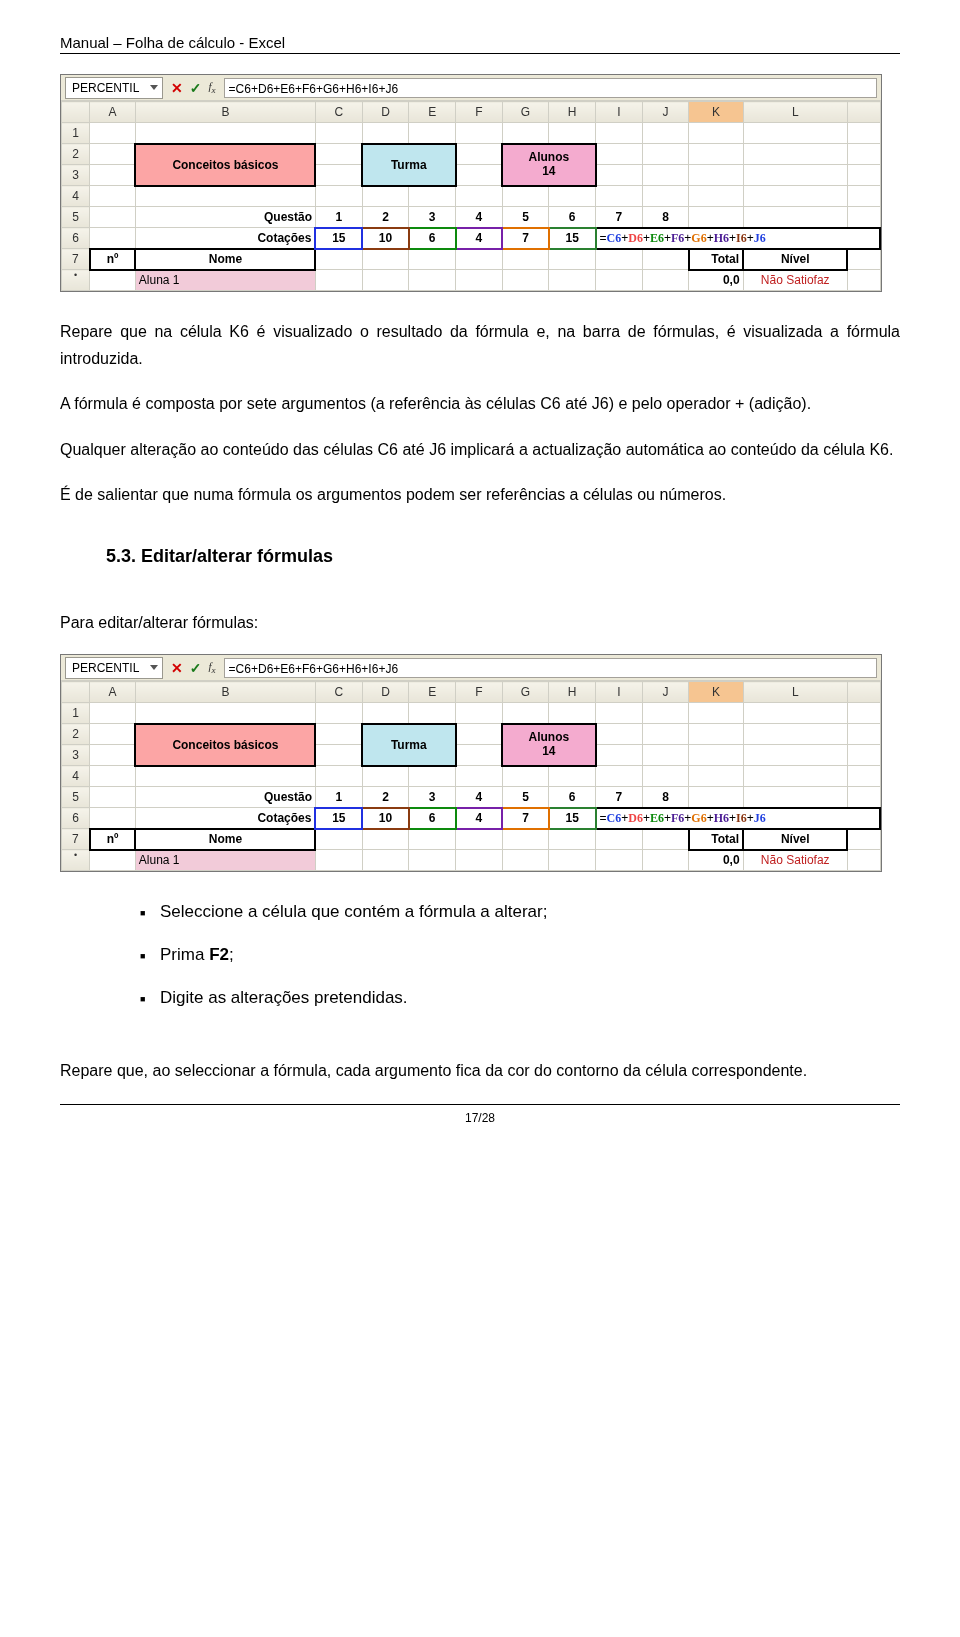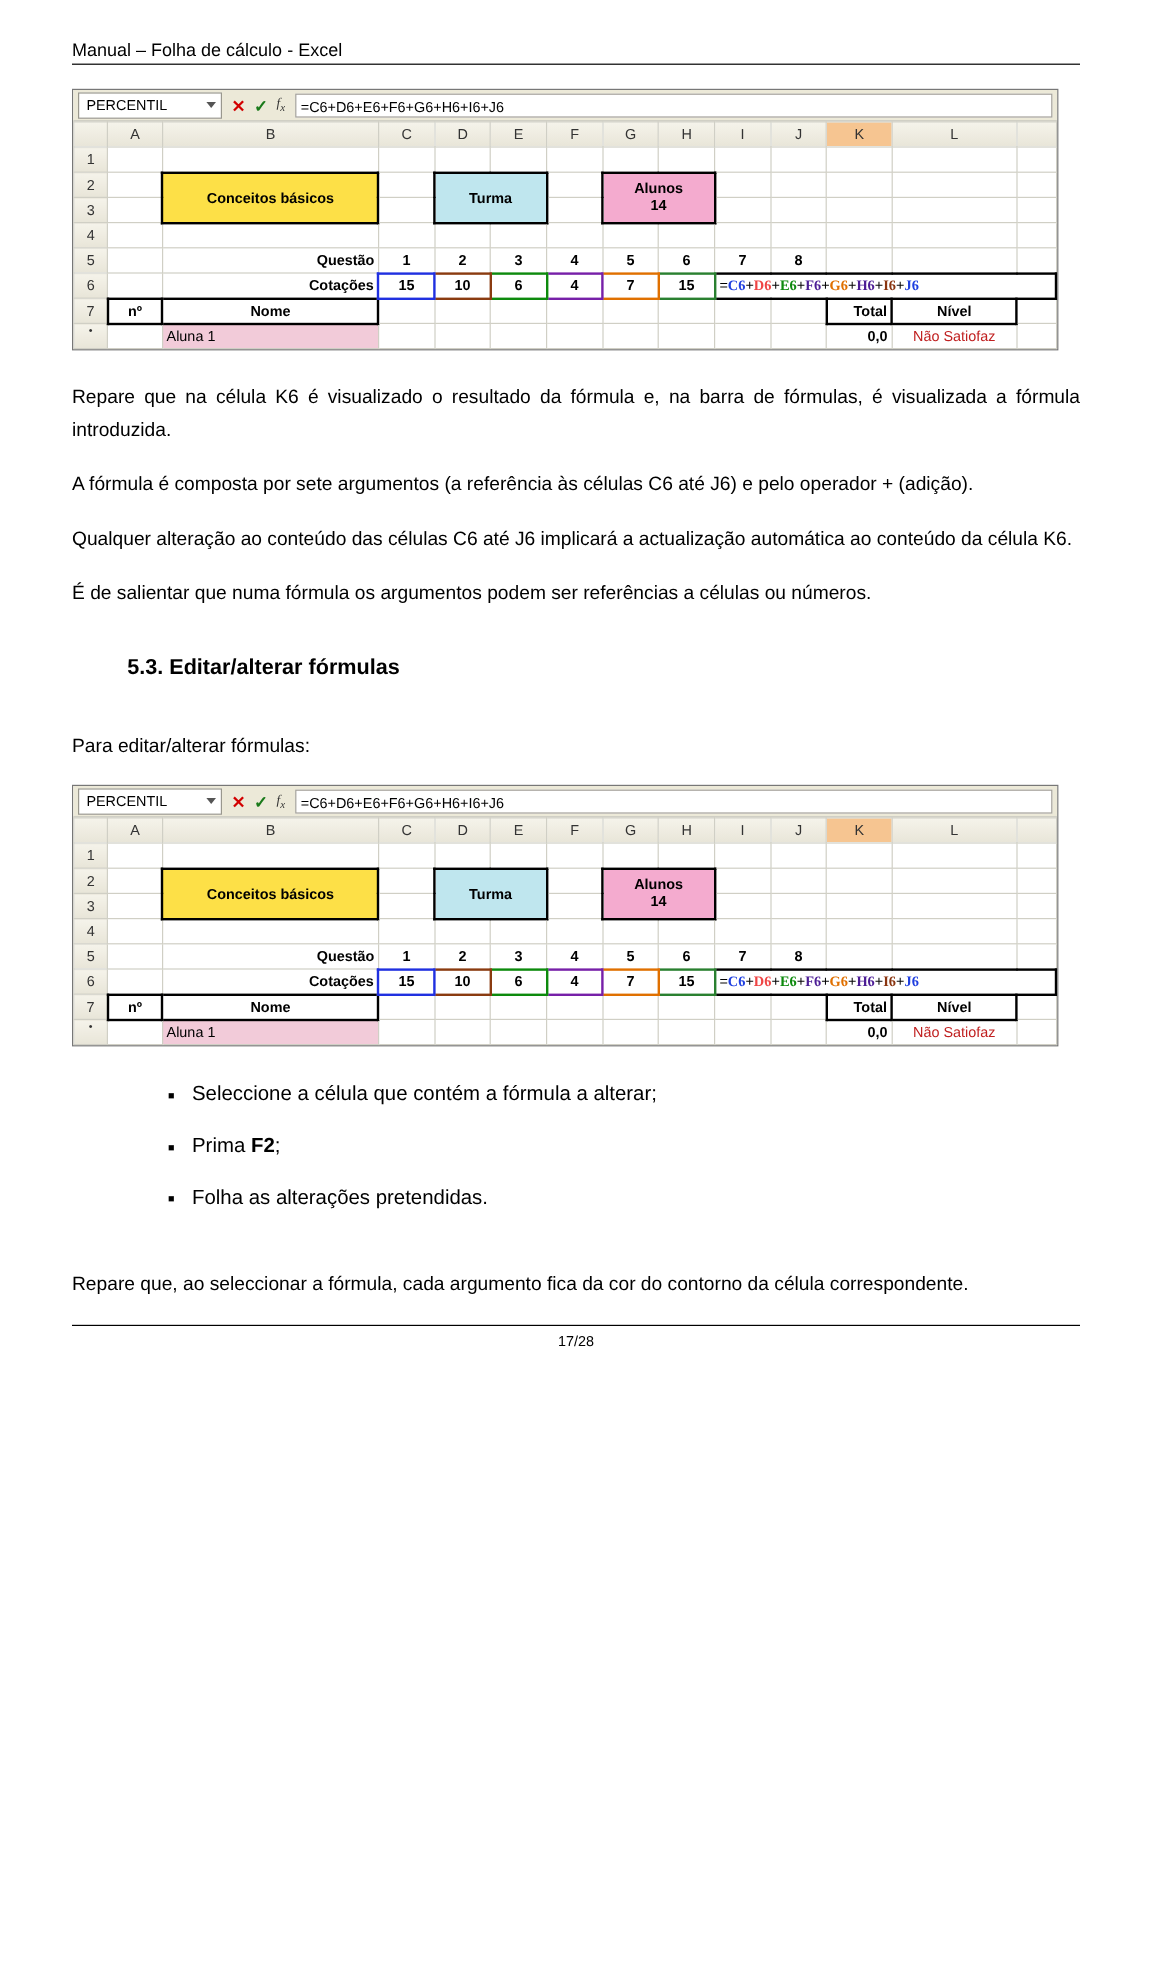--- a/index.html
+++ b/index.html
@@ -33,21 +33,21 @@
     font-size: 12px;
   }
   .formula-bar {
     display: flex;
     align-items: center;
     height: 26px;
     border-bottom: 1px solid #d0cfc5;
     background: #ece9d8;
   }
   .namebox {
-    width: 120px; height: 22px;
+    width: 98px; height: 22px;
     margin: 2px 0 2px 4px;
     background: #fff;
     border: 1px solid #9a988e;
     display: flex; align-items: center; justify-content: space-between;
     padding: 0 4px 0 6px;
     font-size: 12px;
   }
   .dd-tri {
     width: 0; height: 0;
     border-left: 4px solid transparent;
@@ -87,21 +87,21 @@
   .sheet th.colhead-sel { background: #f6c591; }
   .col-A { width: 42px; }
   .col-B { width: 166px; }
   .col-C, .col-D, .col-E, .col-F, .col-G, .col-H, .col-I, .col-J { width: 43px; }
   .col-K { width: 50px; }
   .col-L { width: 96px; }
   .col-M { width: 30px; }
 
   
   .cell-yellow {
-    background: #fde047; border: 2px solid #000 !important;
+    background: #fca5a5; border: 2px solid #000 !important;
     font-weight: bold; text-align: center;
   }
   .cell-blue {
     background: #bfe6ee; border: 2px solid #000 !important;
     font-weight: bold; text-align: center;
   }
   .cell-pink {
     background: #f4abcf; border: 2px solid #000 !important;
     font-weight: bold; text-align: center; line-height: 1.1;
   }
@@ -517,21 +517,21 @@
       </tr>
     </tbody>
       </table>
   </div>
 
   <ul class="sq">
     <li>Seleccione a célula que contém a fórmula a alterar;</li>
     <li>
       <span>Prima </span><b>F2</b><span>;</span>
     </li>
-    <li>Folha as alterações pretendidas.</li>
+    <li>Digite as alterações pretendidas.</li>
   </ul>
 
   <div class="body-text">
     <p>Repare que, ao seleccionar a fórmula, cada argumento fica da cor do contorno da célula correspondente.</p>
   </div>
 
   <hr class="hr-bottom">
   <div class="footer">17/28</div>
 </div>
 

